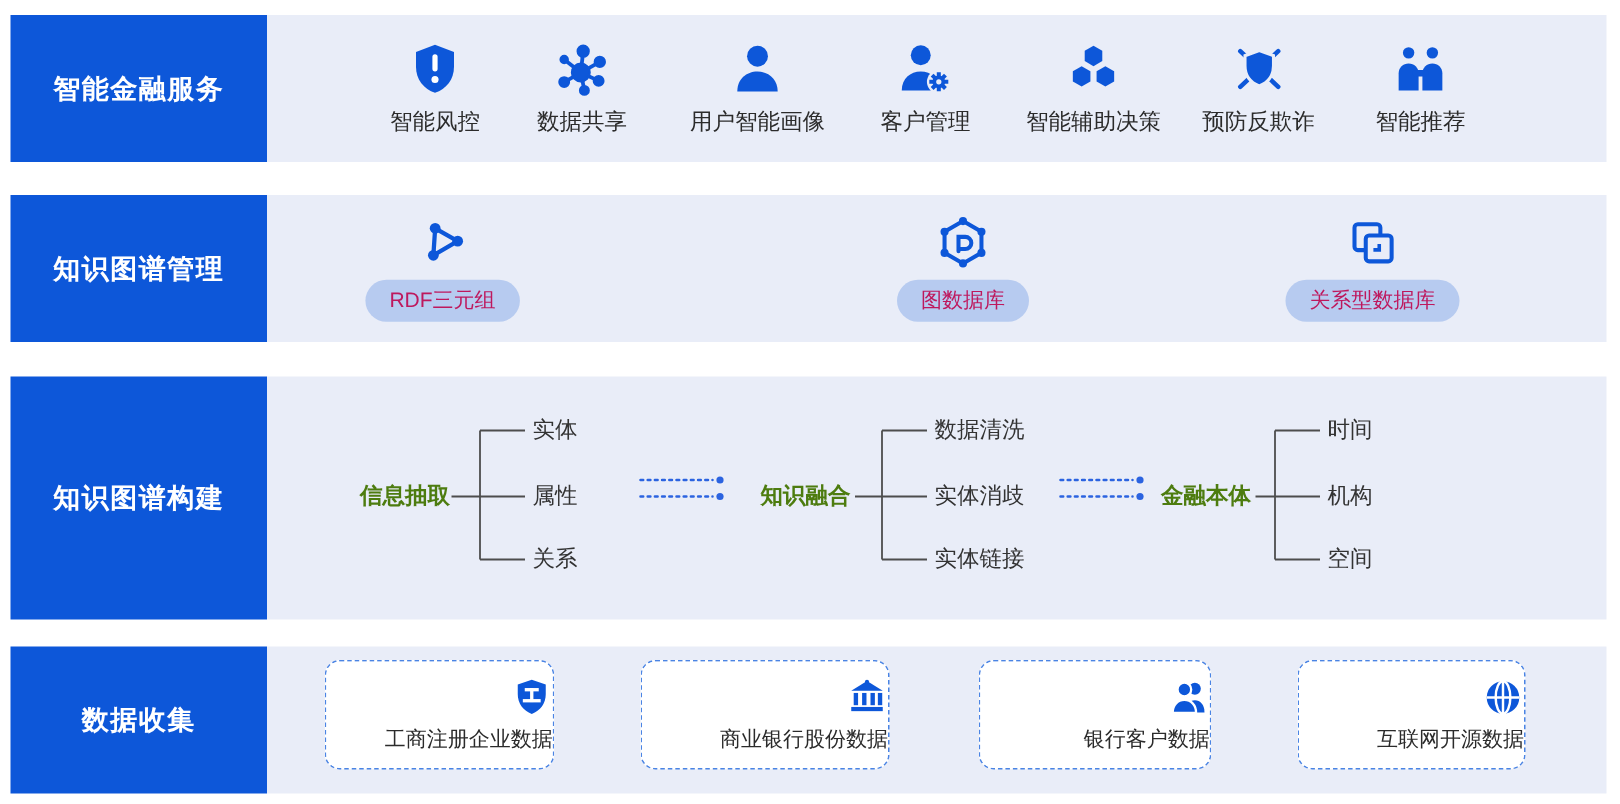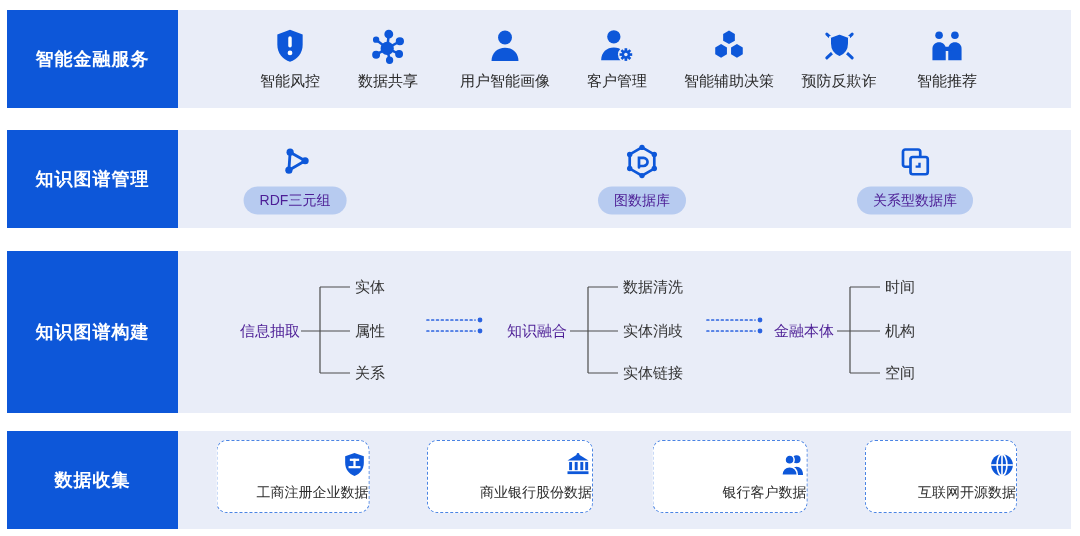--- a/index.html
+++ b/index.html
@@ -23,26 +23,26 @@
     display:flex;align-items:center;justify-content:center;}
   .row-content{position:relative;flex:1;background:var(--row-bg);}
   .icon{display:inline-flex;color:var(--blue);line-height:0;}
   
   .svc-item{position:absolute;top:50%;transform:translate(-50%,-50%);
     display:flex;flex-direction:column;align-items:center;gap:7px;}
   .svc-item .label{font-size:15px;color:var(--text);white-space:nowrap;}
   
   .kg-item{position:absolute;top:50%;transform:translate(-50%,-50%);
     display:flex;flex-direction:column;align-items:center;gap:7px;}
-  .pill{background:var(--pill-bg);color:#4c1d95;font-size:14px;
+  .pill{background:var(--pill-bg);color:#be185d;font-size:14px;
     padding:5px 16px;border-radius:15px;white-space:nowrap;}
   
   .tree-svg{position:absolute;left:0;top:0;}
   .node-parent{position:absolute;transform:translate(-50%,-50%);
-    font-size:15px;font-weight:normal;color:#4c1d95;white-space:nowrap;}
+    font-size:15px;font-weight:bold;color:#4d7c0f;white-space:nowrap;}
   .node-child{position:absolute;transform:translateY(-50%);
     font-size:15px;color:#333;white-space:nowrap;}
   
   .data-box{position:absolute;top:9px;height:73px;transform:translateX(-50%);
     background:#fff;border:1.5px dashed #4a84e4;border-radius:10px;
     display:flex;flex-direction:column;align-items:flex-end;justify-content:center;gap:5px;}
   .data-box .label{font-size:14px;color:var(--text);white-space:nowrap;}
 </style>
 </head>
 <body>

